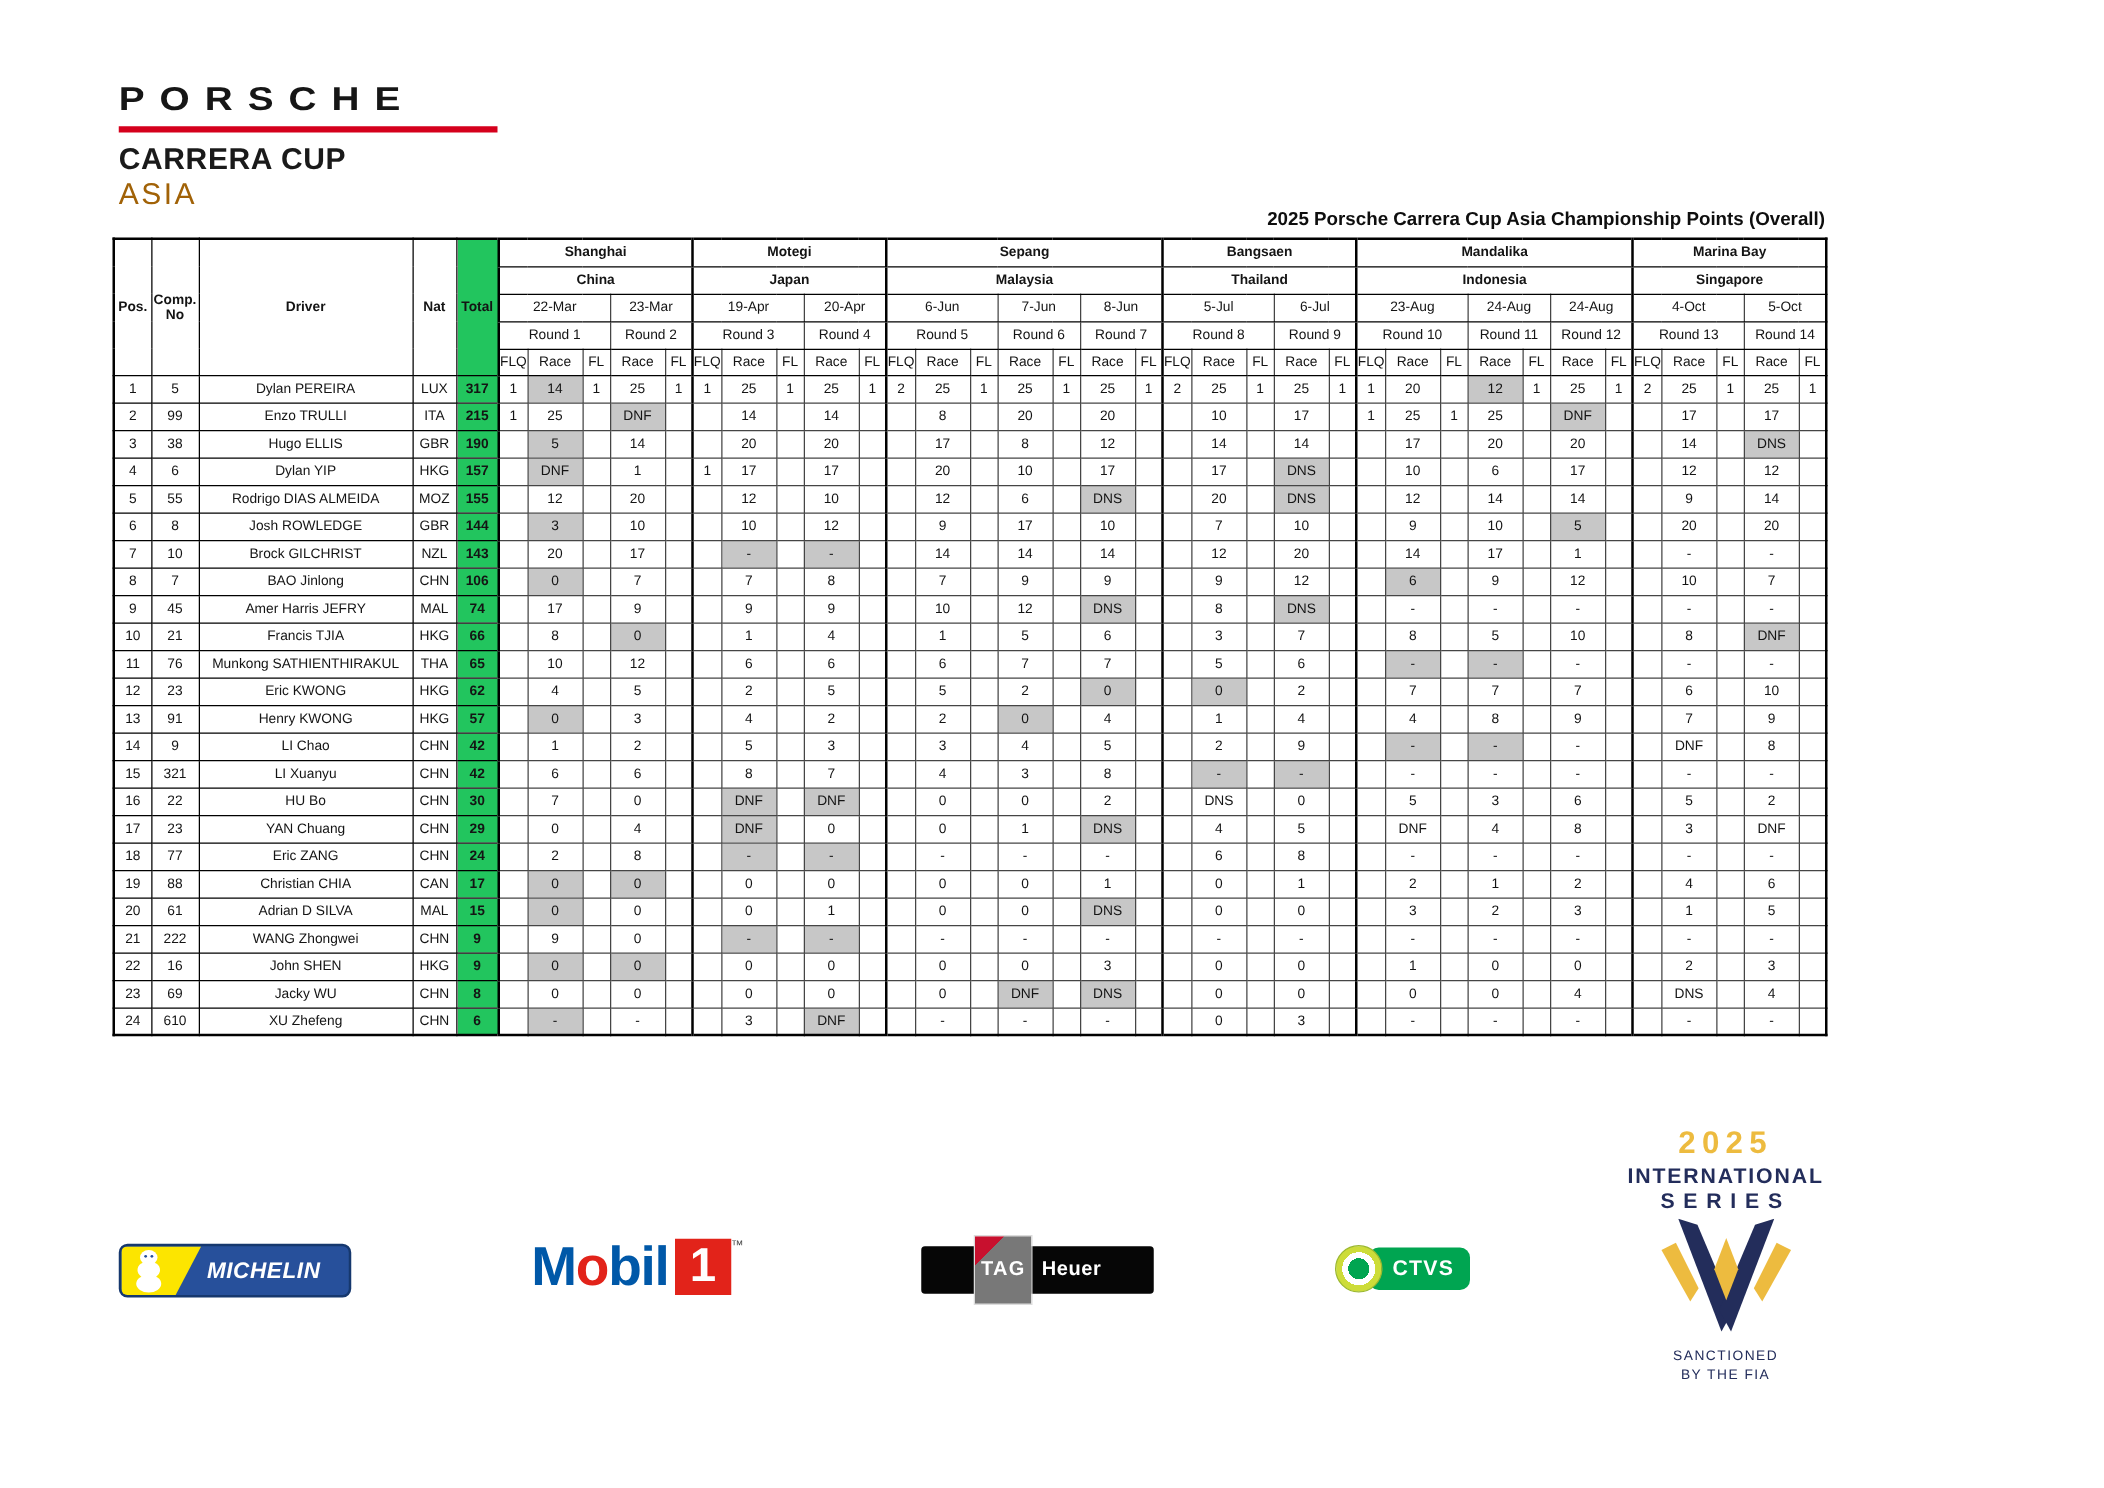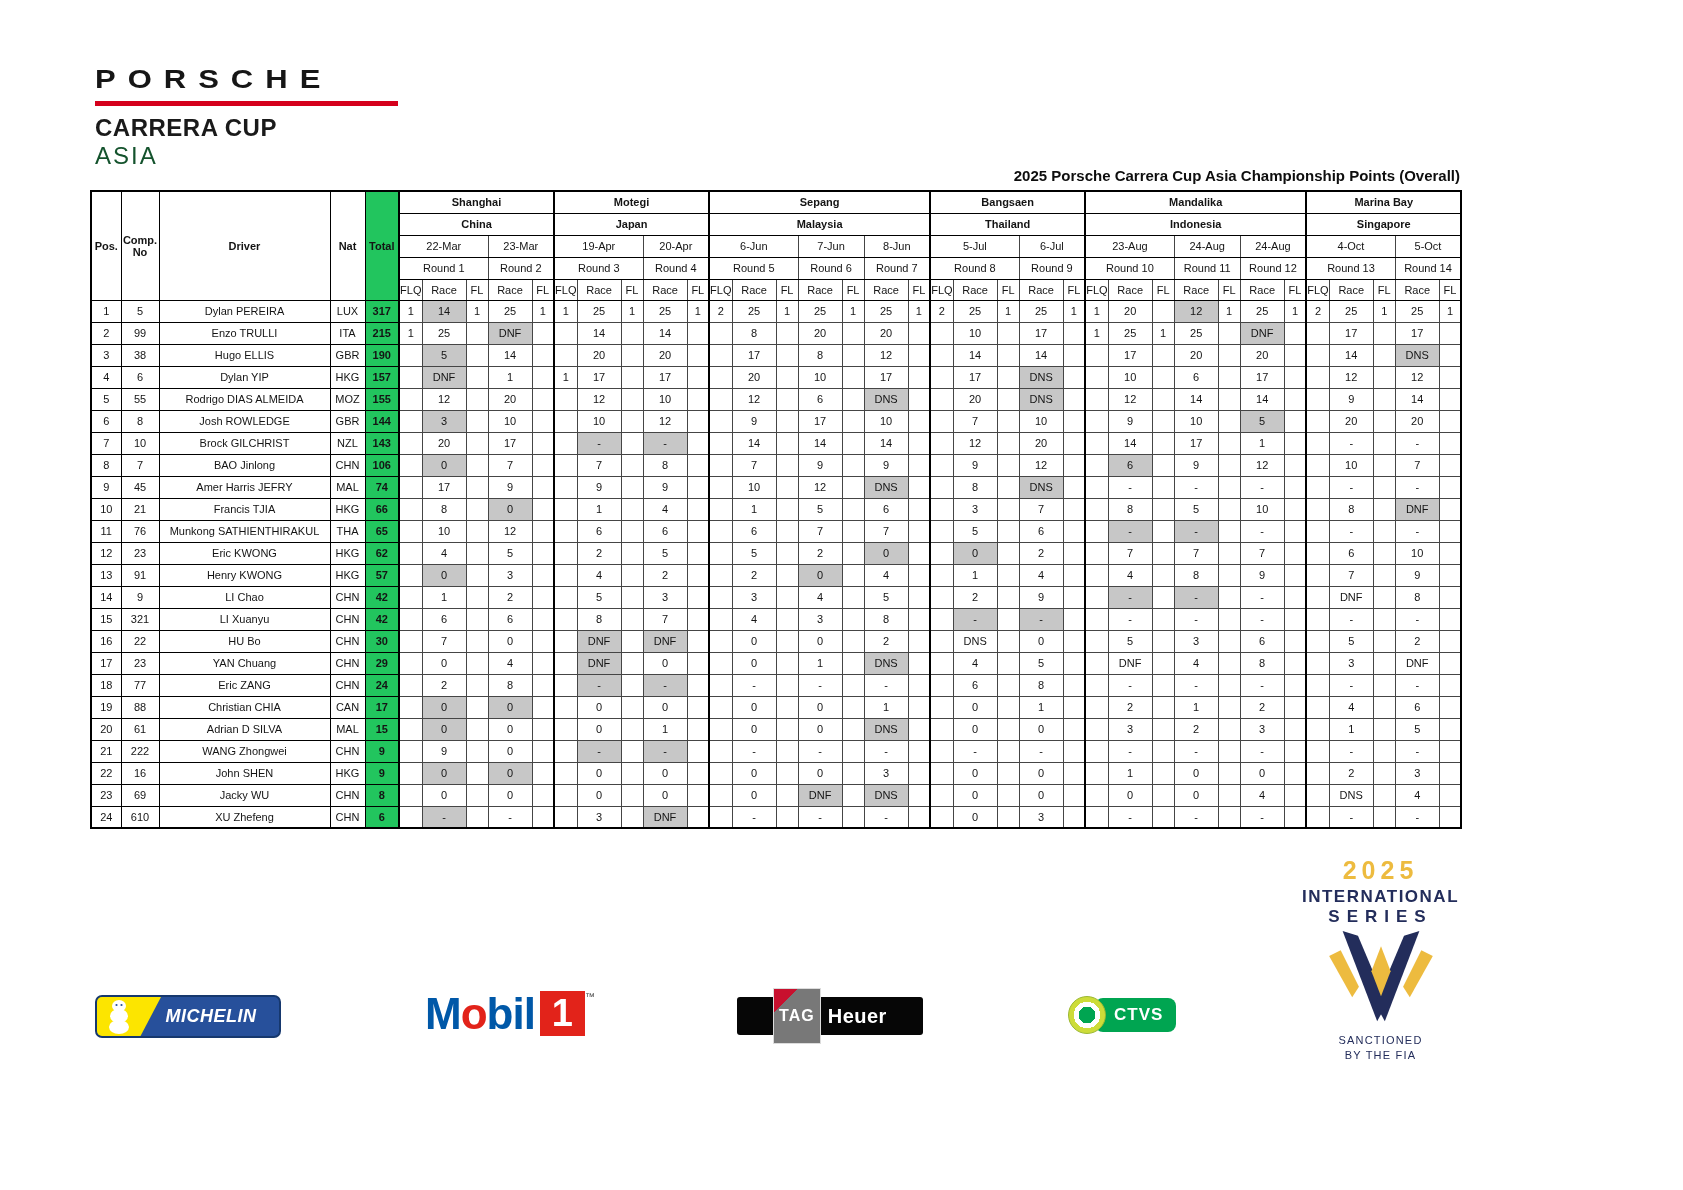--- a/index.html
+++ b/index.html
@@ -5,21 +5,21 @@
   html,body{margin:0;padding:0;background:#fff;}
   .page{position:relative;width:1683px;height:1190px;background:#fff;overflow:hidden;
         font-family:"Liberation Sans",sans-serif;color:#111;}
 
   
   .brand{position:absolute;left:95px;top:64px;}
   .wordmark{font-weight:bold;font-size:31px;letter-spacing:12px;color:#161616;
             transform:scaleY(.85);transform-origin:top left;white-space:nowrap;}
   .redline{width:303px;height:5px;background:#d5001c;margin-top:1px;}
   .series{margin-top:8px;font-size:24px;font-weight:bold;color:#1a1a1a;letter-spacing:.5px;}
-  .region{font-size:24px;color:#14532d;letter-spacing:2px;}
+  .region{font-size:24px;color:#a16207;letter-spacing:2px;}
 
   
   .title{position:absolute;left:90px;top:167px;width:1370px;margin:0;text-align:right;
          font-size:15px;font-weight:bold;color:#0e0e0e;}
 
   
   table.points{position:absolute;left:90px;top:190px;width:1370px;table-layout:fixed;
                border-collapse:collapse;font-size:11px;color:#141414;
                border:2px solid #000;}
   .points th,.points td{padding:0;text-align:center;vertical-align:middle;overflow:hidden;
@@ -51,30 +51,30 @@
   .mobil-word{font-size:44px;font-weight:bold;color:#0058a8;letter-spacing:-1px;line-height:1;}
   .mobil-o{color:#e2231a;}
   .mobil-one{width:45px;height:45px;background:#e2231a;color:#fff;font-size:38px;font-weight:bold;
              display:flex;align-items:center;justify-content:center;margin-left:5px;}
   .mobil-tm{font-size:10px;color:#444;align-self:flex-start;margin-top:0;}
 
   .tagheuer{position:absolute;left:737px;top:997px;width:186px;height:38px;background:#060606;
             border-radius:3px;display:flex;align-items:center;justify-content:center;gap:7px;}
   .tag-box{background:linear-gradient(135deg,#c8102e 0 24%,#787878 24%);border:1px solid #dcdcdc;
            color:#fff;font-size:16px;font-weight:bold;padding:18px 5px;letter-spacing:1px;}
-  .heuer{color:#fff;font-size:20px;font-weight:bold;letter-spacing:.5px;}
+  .heuer{color:#fff;font-size:16px;font-weight:bold;letter-spacing:.5px;}
 
   .ctvs{position:absolute;left:1068px;top:996px;display:flex;align-items:center;}
   .ctvs-circle{width:38px;height:38px;border-radius:50%;z-index:2;
                background:radial-gradient(circle,#00a551 0 33%,#ffffff 33% 52%,#cddc39 52% 100%);
                border:1px solid #9bb82f;box-sizing:border-box;}
   .ctvs-pill{margin-left:-11px;background:#00a551;color:#fff;font-weight:bold;font-size:17px;
              letter-spacing:1px;padding:7px 13px 7px 19px;border-radius:8px;}
 
-  .badge{position:absolute;left:1283px;top:856px;width:195px;text-align:center;color:#232d5b;}
+  .badge{position:absolute;left:1283px;top:900px;width:195px;text-align:center;color:#232d5b;}
   .badge-year{font-size:25px;font-weight:bold;color:#edbb3f;letter-spacing:5px;}
   .badge-int{font-size:17px;font-weight:bold;letter-spacing:1.5px;margin-top:2px;}
   .badge-series{font-size:17px;font-weight:bold;letter-spacing:7px;}
   .badge-art{margin:4px auto 0;}
   .badge-sanction{font-size:11px;letter-spacing:1.2px;line-height:1.35;margin-top:2px;}
 </style>
 </head>
 <body>
 
 <div class="page">

